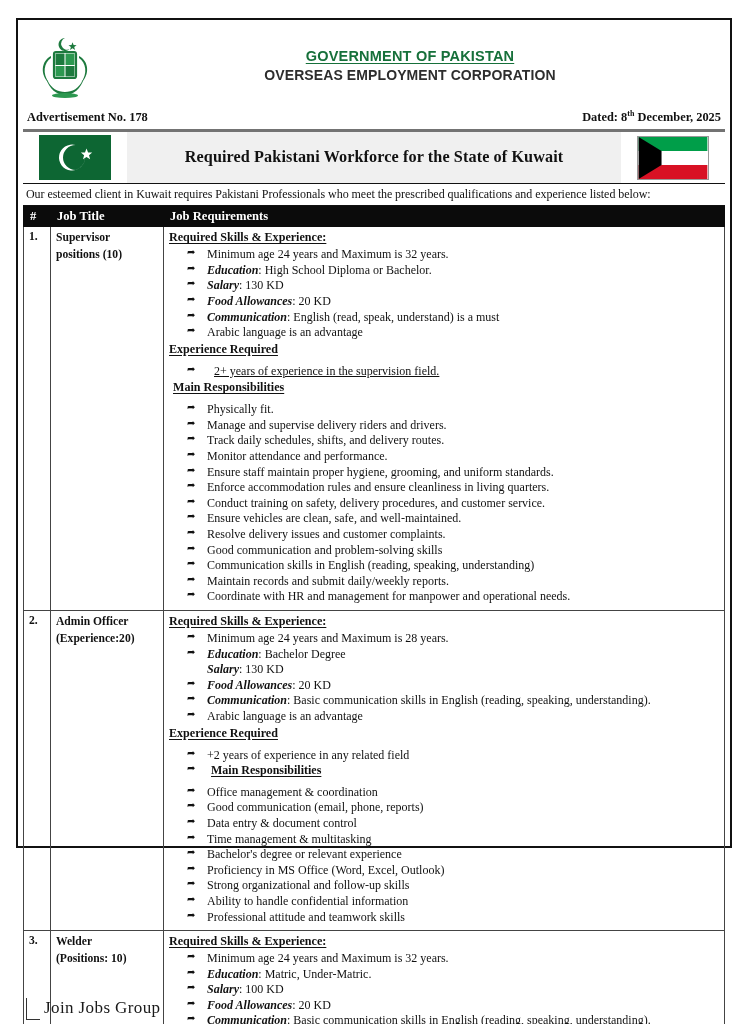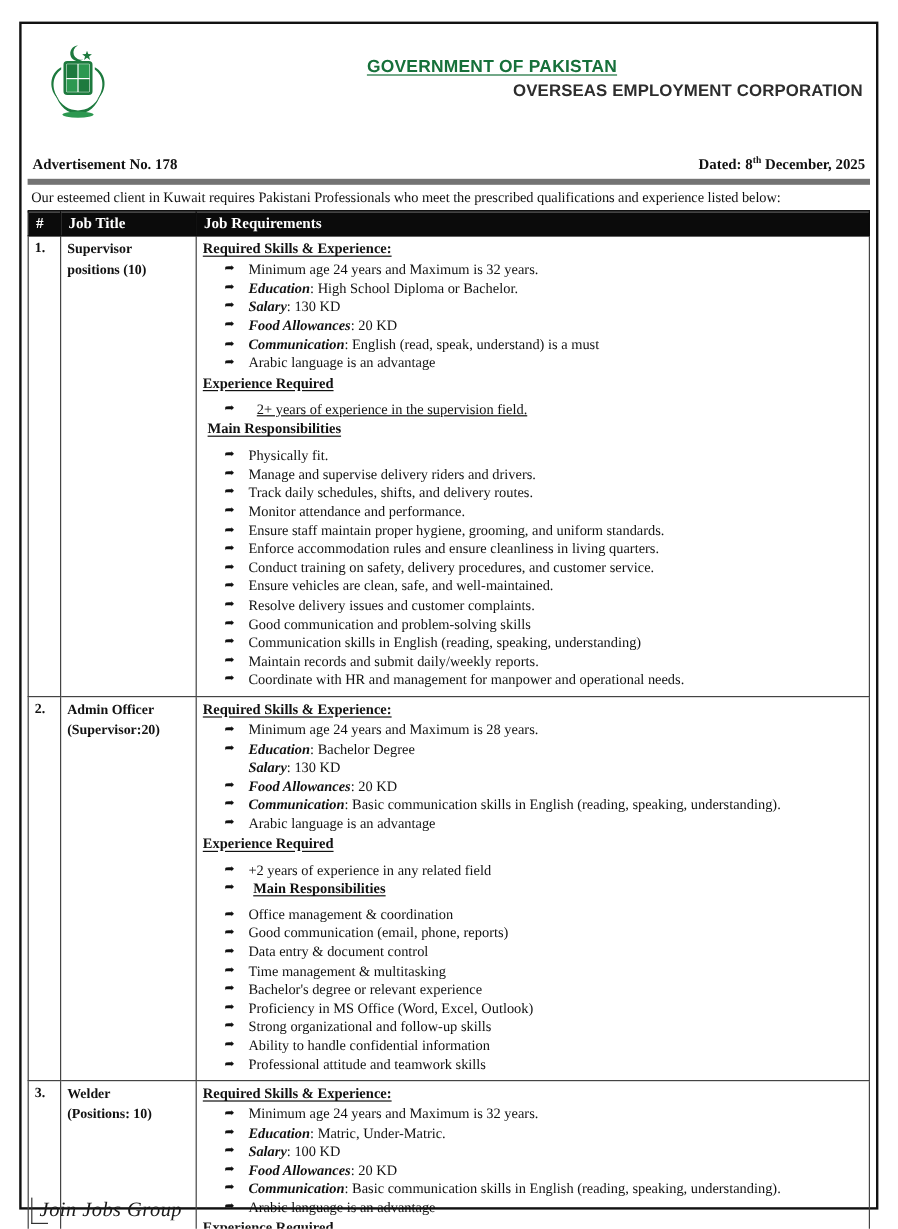--- a/index.html
+++ b/index.html
@@ -12,21 +12,21 @@
     overflow: hidden;
   }
   .page {
     position: relative;
     width: 748px; height: 1024px;
     padding: 18px 16px 0 16px;
   }
   .doc-border {
     border: 2px solid #111;
     width: 716px;
-    height: 990px;
+    height: 830px;
     position: relative;
     padding: 4px 5px 0 5px;
     background:#fff;
   }
 
   
   .letterhead {
     display: flex;
     align-items: center;
     justify-content: space-between;
@@ -41,35 +41,34 @@
     color: #16703a; text-decoration: underline; text-underline-offset: 2px;
   }
   .hl2 {
     font-family: "Liberation Sans", sans-serif;
     font-weight: normal; font-size: 13.6px; letter-spacing: -.1px;
     color: #6aab80; margin-top: 2px;
   }
   .hl3 {
     font-family: "Liberation Sans", sans-serif;
     font-weight: bold; font-size: 14px; letter-spacing: .1px;
-    color: #2d2d2d; margin-top: 2px; text-align: right;
+    color: #2d2d2d; margin-top: 2px;
   }
   .hl4 {
     font-family: "Liberation Sans", sans-serif;
     font-size: 11.6px; color: #3a3a3a; margin-top: 3px;
   }
   .hl4 sup { font-size: 8px; }
 
   
   .adline {
     display: flex; justify-content: space-between; align-items: baseline;
     font-weight: bold; font-size: 12.4px;
     padding: 3px 4px 4px 4px;
-    border-bottom: 5px solid #737373;
-    margin-top: 20px;
+    border-bottom: 3px solid #737373;
   }
   .adline sup { font-size: 8px; }
 
   
   .banner {
     display: flex; align-items: stretch;
     border-bottom: 1px solid #111;
     height: 52px;
     background: #f0f0f0;
   }
@@ -153,23 +152,23 @@
   ul.blist li.subhead {
     font-weight: bold;
     text-decoration: underline; text-underline-offset: 2px;
     padding-left: 24px;
   }
   .gap { height: 5px; }
 
   
   .watermark {
     position: absolute;
-    left: 33px; bottom: 6px;
+    left: 44px; bottom: 6px;
     font-family: "Liberation Serif", serif;
-    font-style: italic; font-size: 17px; color: #1a1a1a;
+    font-size: 17px; color: #1a1a1a;
     letter-spacing: .4px;
     white-space: nowrap;
   }
   .wm-corner {
     position: absolute; left: 26px; bottom: 4px;
     width: 14px; height: 22px;
     border-left: 1.5px solid #333; border-bottom: 1.5px solid #333;
   }
 </style>
 </head>
@@ -202,20 +201,38 @@
         <div class="hl3">OVERSEAS EMPLOYMENT CORPORATION</div>
       </div>
 
     </div>
 
     <div class="adline">
       <div>Advertisement No. 178</div>
       <div><span>Dated: 8</span><sup>th</sup><span> December, 2025</span></div>
     </div>
 
+    <div class="banner">
+      <div class="banner-flag-left">
+        <svg class="pk-flag" viewBox="0 0 72 45" aria-hidden="true">
+          <rect width="72" height="45" fill="#0d6633"></rect>
+          <path d="M46 22.5 a13 13 0 1 1 -9.5 -12.5 a10.6 10.6 0 1 0 0 25 a13 13 0 0 0 9.5 -12.5z" fill="#ffffff"></path>
+          <polygon fill="#ffffff" points="47.5,13.5 49.1,17.4 53.2,17.6 50,20.2 51.1,24.2 47.5,21.9 44,24.2 45.1,20.2 41.9,17.6 46,17.4"></polygon>
+        </svg>
+      </div>
+      <div class="banner-title">Required Pakistani Workforce for the State of Kuwait</div>
+      <div class="banner-flag-right">
+        <svg class="kw-flag" viewBox="0 0 72 44" aria-hidden="true">
+          <rect width="72" height="14.67" y="0" fill="#009e49"></rect>
+          <rect width="72" height="14.67" y="14.67" fill="#ffffff"></rect>
+          <rect width="72" height="14.66" y="29.33" fill="#d81124"></rect>
+          <polygon points="0,0 24,14.67 24,29.33 0,44" fill="#000000"></polygon>
+        </svg>
+      </div>
+    </div>
 
     <div class="intro">Our esteemed client in Kuwait requires Pakistani Professionals who meet the prescribed qualifications and experience listed below:</div>
 
     <table class="jobs">
       <thead>
         <tr>
           <th class="col-num">#</th>
           <th class="col-title">Job Title</th>
           <th>Job Requirements</th>
         </tr>
@@ -260,21 +277,21 @@
               <li>Maintain records and submit daily/weekly reports.</li>
               <li>Coordinate with HR and management for manpower and operational needs.</li>
             </ul>
           </td>
         </tr>
 
         <tr>
           <td class="col-num">2.</td>
           <td class="col-title">
             <div>Admin Officer</div>
-            <div>(Supervisor:20)</div>
+            <div>(Experience:20)</div>
           </td>
           <td>
             <div class="sec-head">Required Skills &amp; Experience:</div>
             <ul class="blist">
               <li class="allbold">Minimum age 24 years and Maximum is 28 years.</li>
               <li><b style="font-style:italic">Education</b>: Bachelor Degree</li>
               <li class="nobullet bold"><b style="font-style:italic">Salary</b>: 130 KD</li>
               <li class="bold"><b style="font-style:italic">Food Allowances</b>: 20 KD</li>
               <li><b style="font-style:italic">Communication</b>: Basic communication skills in English (reading, speaking, understanding).</li>
               <li>Arabic language is an advantage</li>

